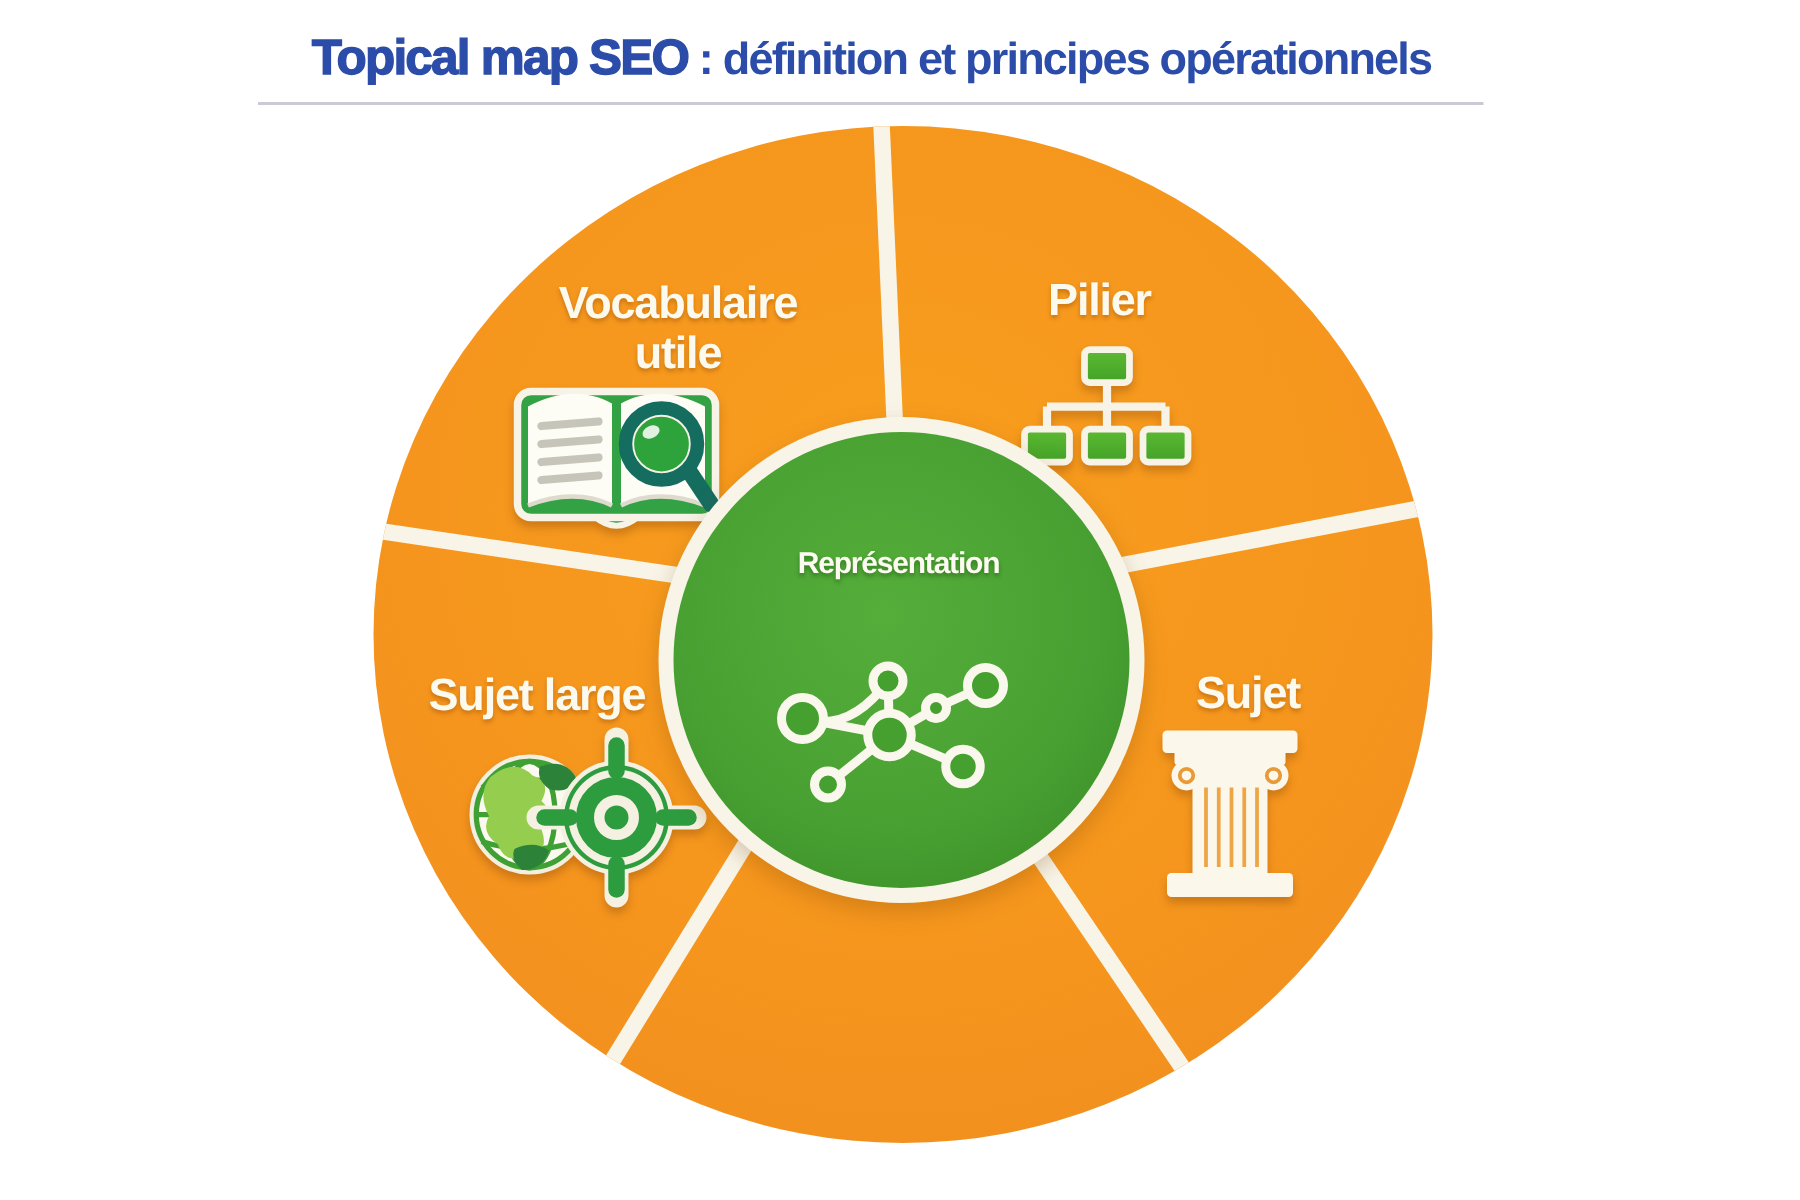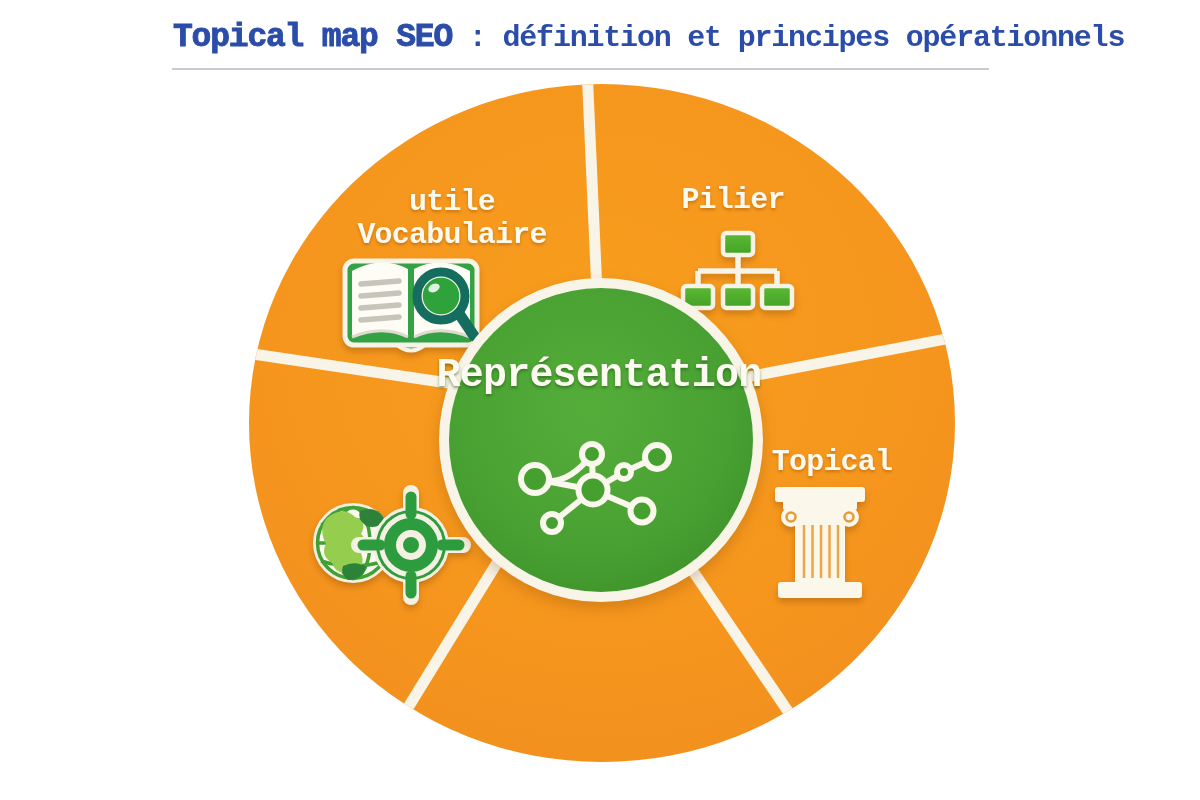--- a/index.html
+++ b/index.html
@@ -1,18 +1,18 @@
 <!DOCTYPE html>
 <html><head>
 <meta charset="utf-8">
 <style>
   html,body{margin:0;padding:0;background:#ffffff;}
   .stage{
     position:relative;width:1200px;height:800px;overflow:hidden;
-    background:#ffffff;font-family:Liberation Mono, monospace;
+    background:#ffffff;font-family:Liberation Sans, sans-serif;
   }
   
   .title{
     position:absolute;left:173px;top:14px;width:816px;height:50px;
     text-align:center;white-space:nowrap;
     color:#2B4DA9;font-weight:700;letter-spacing:-1.2px;line-height:48px;
     margin:0;
   }
   .t-strong{font-size:33px;-webkit-text-stroke:0.9px #2B4DA9;}
   .t-rest{font-size:30px;}
@@ -29,21 +29,21 @@
     position:absolute;transform:translateX(-50%);
     text-align:center;color:#FCF9EE;font-weight:700;
     font-size:30px;line-height:33px;letter-spacing:-0.8px;
     text-shadow:0 2px 3px rgba(150,75,0,0.45);
     white-space:nowrap;
   }
   .seg-label span{display:block;}
   .hub-label{
     position:absolute;transform:translateX(-50%);
     text-align:center;color:#FDFBF1;font-weight:700;
-    font-size:40px;line-height:36px;letter-spacing:-0.8px;
+    font-size:20px;line-height:36px;letter-spacing:-0.8px;
     text-shadow:0 2px 3px rgba(25,75,15,0.5);
     white-space:nowrap;
   }
   .hub-label span{display:block;}
 </style>
 </head>
 <body>
 
 <div class="stage">
 
@@ -190,32 +190,36 @@
         <circle cx="593" cy="490" r="14.5"></circle>
         <circle cx="624" cy="472" r="7"></circle>
         <circle cx="657" cy="457" r="12"></circle>
         <circle cx="642" cy="511" r="11.5"></circle>
         <circle cx="552" cy="523" r="9"></circle>
       </g>
     </g>
   </svg>
 
   <div class="seg-label" style="left:452px;top:186px;">
+    <span>Vocabulaire</span>
     <span>utile</span>
-    <span>Vocabulaire</span>
   </div>
 
   <div class="seg-label" style="left:733px;top:184px;">
     <span>Pilier</span>
     <span></span>
   </div>
 
+  <div class="seg-label" style="left:358px;top:447px;">
+    <span>Sujet large</span>
+    <span></span>
+  </div>
 
   <div class="seg-label" style="left:832px;top:446px;">
-    <span>Topical</span>
+    <span>Sujet</span>
     <span></span>
   </div>
 
   <div class="hub-label" style="left:599px;top:358px;">
     <span>Représentation</span>
   </div>
 
 </div>
 
 </body></html>

